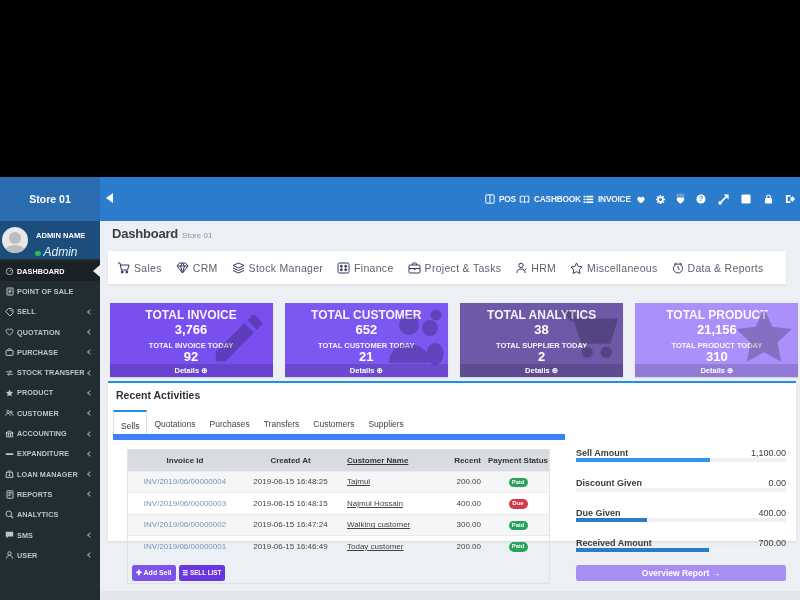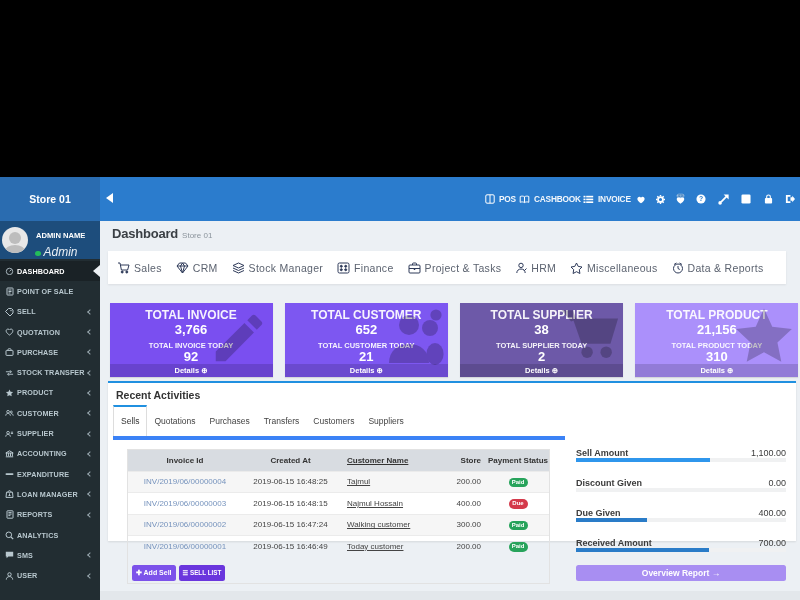--- a/index.html
+++ b/index.html
@@ -42,21 +42,21 @@
 .card { position:absolute; top:0; width:163px; height:74.5px; color:#fff; text-align:center; overflow:hidden; box-shadow:0 1px 1px rgba(0,0,0,0.10); }
 .card .l1 { margin-top:5px; font-size:12px; font-weight:bold; color:rgba(255,255,255,0.93); }
 .card .v1 { font-size:13px; font-weight:bold; line-height:13px; margin-top:1px; }
 .card .l2 { margin-top:5px; font-size:7.5px; font-weight:bold; color:rgba(255,255,255,0.93); }
 .card .v2 { font-size:13px; font-weight:bold; line-height:14px; }
 .card .ft { position:absolute; left:0; bottom:0; width:100%; height:13.5px; background:rgba(0,0,0,0.14); font-size:7.5px; font-weight:bold; line-height:13.5px; }
 .card svg.big { position:absolute; right:3px; top:4px; opacity:0.22; }
 
 #panel { position:absolute; left:8px; top:160px; width:688px; height:160px; background:#fff; border-top:2.5px solid #2090e0; box-shadow:0 1px 2px rgba(0,0,0,0.1); }
 #ratitle { position:absolute; left:8px; top:5.5px; font-size:10.5px; font-weight:bold; color:#333; }
-#tabs { position:absolute; left:5px; top:27px; width:452px; height:30px; border-bottom:4px solid #3b82f6; display:flex;align-items:flex-end; }
+#tabs { position:absolute; left:5px; top:27px; width:452px; height:30px; border-bottom:6px solid #3b82f6; display:flex; }
 .tab { padding:0 7px; font-size:8.5px; color:#444; line-height:29px; }
 .tab.active { background:#fff; border:1px solid #ddd; border-top:2px solid #2090e0; border-bottom:none; color:#333; }
 #tbox { position:absolute; left:19px; top:66px; width:423px; height:134.5px; border:1px solid #e2e2e2; }
 table { border-collapse:collapse; width:100%; font-size:8px; color:#444; }
 thead td { background:#d8dce1; font-weight:bold; color:#333; height:21px; }
 tbody td { height:21.5px; border-top:1px solid #ebebeb; }
 tbody tr:nth-child(odd) td { background:#f6f6f6; }
 td.c { text-align:center; } td.r { text-align:right; padding-right:6px; } td.l { padding-left:8px;text-decoration:underline; }
 a.inv { color:#7693bd; text-decoration:none; }
 .pill { display:inline-block; width:19px; height:9.5px; line-height:9.5px; border-radius:5px; color:#fff; font-size:6px; font-weight:bold; text-align:center; }
@@ -232,31 +232,20 @@
               <path d="M0.8 7c0-1.6 1.2-2.6 2.6-2.6S6 5.4 6 7"></path>
               <circle cx="7" cy="2.9" r="1.1"></circle>
               <path d="M6.7 4.6c1.4 0 2.4 1 2.4 2.4"></path>
             </svg>
           </span>
           <span>CUSTOMER</span>
           <span class="ch"></span>
         </div>
         <div class="mi">
           <span class="ic">
-            <svg width="10" height="8" viewBox="0 0 10 8" fill="none" stroke="#b8c7ce">
-              <circle cx="3.4" cy="2.6" r="1.5"></circle>
-              <path d="M0.8 7c0-1.6 1.2-2.6 2.6-2.6S6 5.4 6 7"></path>
-              <path d="M6.5 2h2.5M6.5 3.5h2.5"></path>
-            </svg>
-          </span>
-          <span>SUPPLIER</span>
-          <span class="ch"></span>
-        </div>
-        <div class="mi">
-          <span class="ic">
             <svg width="9" height="8" viewBox="0 0 9 8" fill="none" stroke="#b8c7ce">
               <path d="M0.8 3L4.5 0.8 8.2 3H0.8zM1.6 3v3.2M3.6 3v3.2M5.5 3v3.2M7.4 3v3.2M0.8 6.8h7.4"></path>
             </svg>
           </span>
           <span>ACCOUNTING</span>
           <span class="ch"></span>
         </div>
         <div class="mi">
           <span class="ic">
             <svg width="9" height="8" viewBox="0 0 9 8" fill="#b8c7ce">
@@ -373,21 +362,21 @@
           <svg class="big" width="60" height="58" viewBox="0 0 30 29" fill="#000">
             <circle cx="12" cy="9" r="5"></circle>
             <path d="M2 28c0-6 4.3-9.5 10-9.5s10 3.5 10 9.5z"></path>
             <circle cx="22.5" cy="10.5" r="4"></circle>
             <ellipse cx="25" cy="23.5" rx="4.3" ry="5.5"></ellipse>
             <circle cx="25.5" cy="4" r="2.8"></circle>
           </svg>
           <div class="ft">Details&nbsp;⊕</div>
         </div>
         <div class="card" style="left:350.6px;background:#6d59a8">
-          <div class="l1">TOTAL SUPPLIER</div>
+          <div class="l1">TOTAL ANALYTICS</div>
           <div class="v1">38</div>
           <div class="l2">TOTAL SUPPLIER TODAY</div>
           <div class="v2">2</div>
           <svg class="big" width="62" height="56" viewBox="0 0 26 22" fill="#000">
             <path d="M1.5 0.6h4.8l1.4 3.9-2.2 0.8z"></path>
             <path d="M6.2 4.1h19l-3.2 10.6H9.9z"></path>
             <circle cx="12.2" cy="18.2" r="2.4"></circle>
             <circle cx="20.2" cy="18.2" r="2.4"></circle>
           </svg>
           <div class="ft">Details&nbsp;⊕</div>
@@ -413,21 +402,21 @@
         <div class="tab">Customers</div>
         <div class="tab">Suppliers</div>
       </div>
       <div id="tbox">
         <table>
           <thead>
               <tr>
             <td class="c" style="width:114px">Invoice Id</td>
             <td class="c" style="width:97px">Created At</td>
             <td class="l" style="width:94px">Customer Name</td>
-            <td class="r" style="width:54px">Store</td>
+            <td class="r" style="width:54px">Recent</td>
             <td class="c" style="width:62px">Payment Status</td>
           </tr>
             </thead>
           <tbody>
             <tr>
                 <td class="c"><a class="inv">INV/2019/06/00000004</a></td>
                 <td class="c">2019-06-15 16:48:25</td>
                 <td class="l">Tajmul</td>
                 <td class="r">200.00</td>
                 <td class="c"><span class="pill g">Paid</span></td>

